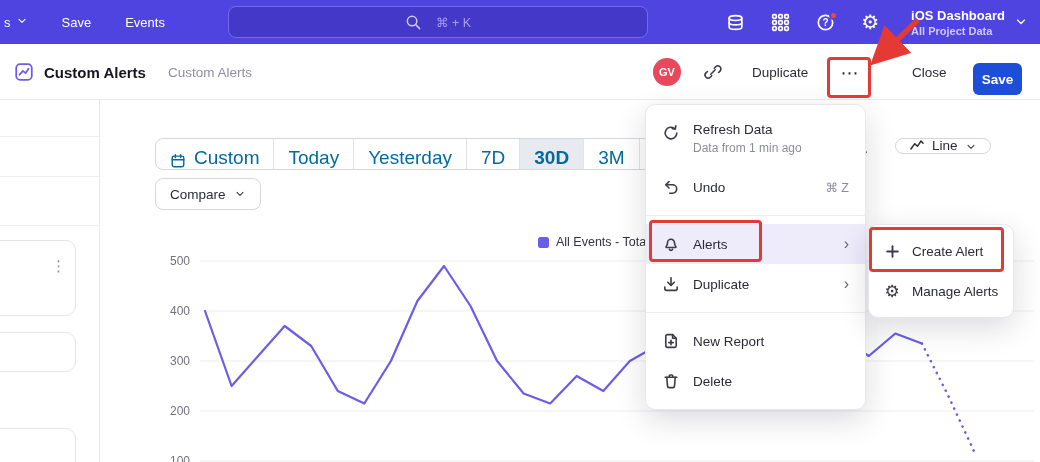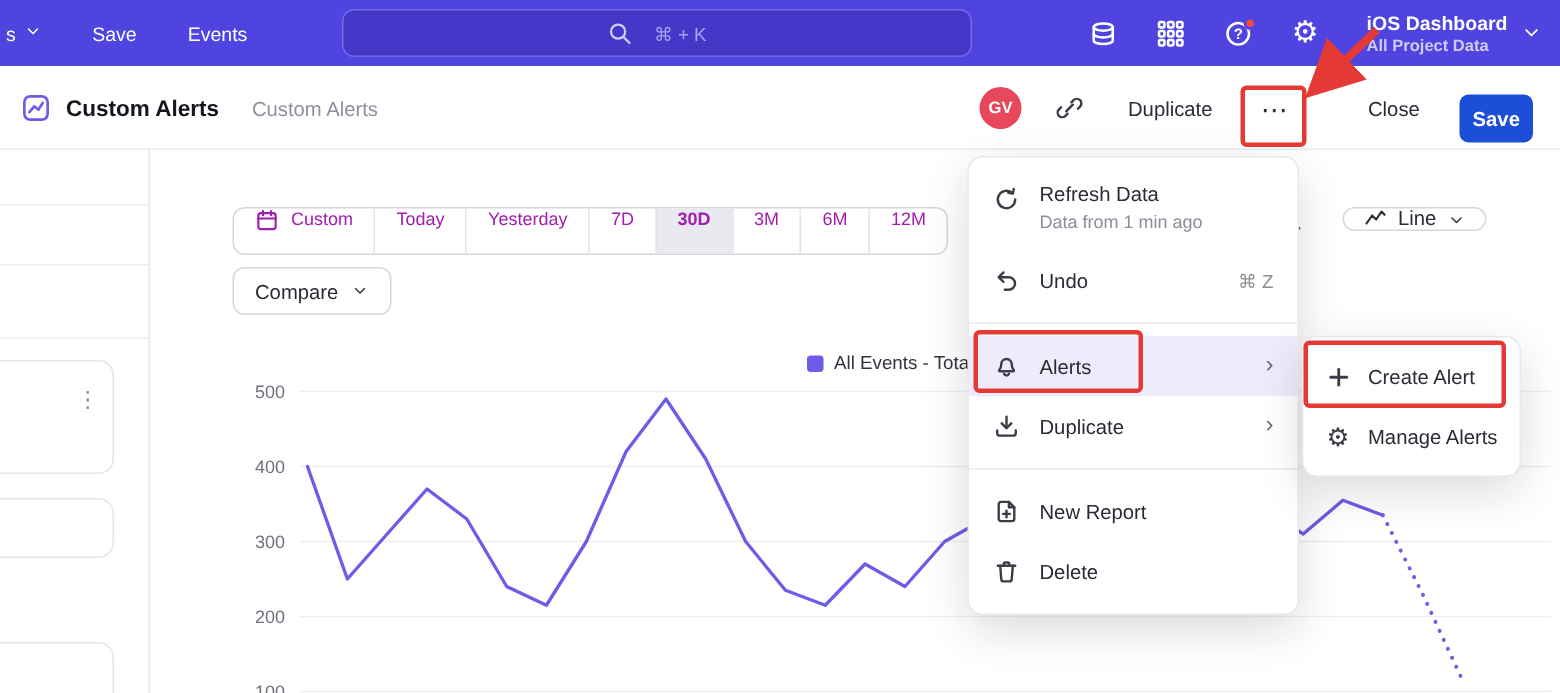--- a/index.html
+++ b/index.html
@@ -39,21 +39,21 @@
   .save-btn{position:absolute;left:973px;top:19px;width:49px;height:32px;border-radius:6px;background:#1d4ed8;color:#fff;font-size:13.5px;font-weight:700;display:flex;align-items:center;justify-content:center;cursor:pointer}
 
   
   .sidebar{position:absolute;left:0;top:100px;width:100px;height:362px;background:#fff;border-right:1px solid #e7e7ec;z-index:4}
   .side-line{position:absolute;left:0;width:100%;height:1px;background:#ededf2}
   .side-card{position:absolute;left:-18px;width:94px;border:1px solid #e4e4ea;border-radius:10px;background:#fff}
   .side-dots{position:absolute;right:9px;top:16px;color:#8d8d9a;font-size:15px;cursor:pointer}
 
   
   .segmented{position:absolute;left:155px;top:138px;height:32px;display:flex;align-items:stretch;border:1px solid #d6d6de;border-radius:8px;background:#fff;overflow:hidden;z-index:5}
-  .seg{display:flex;align-items:flex-start;gap:8px;padding:0 14px;font-size:12px;color:#a21caf;border-left:1px solid #e2e2e8;cursor:pointer;white-space:nowrap}
+  .seg{display:flex;align-items:flex-end;gap:8px;padding:0 14px;font-size:19px;color:#0369a1;border-left:1px solid #e2e2e8;cursor:pointer;white-space:nowrap}
   .seg:first-child{border-left:none}
   .seg.active{background:#e9e9f0;font-weight:700}
   .compare-btn{position:absolute;left:155px;top:178px;height:32px;padding:0 14px;border:1px solid #d6d6de;border-radius:8px;background:#fff;display:flex;align-items:center;gap:8px;font-size:13.5px;z-index:5;cursor:pointer}
   .line-btn{position:absolute;left:895px;top:138px;height:16px;padding:0 13px;border:1px solid #d6d6de;border-radius:8px;background:#fff;display:flex;align-items:flex-end;gap:7px;font-size:13.5px;z-index:5;cursor:pointer}
   .stub-chevron{position:absolute;left:856px;top:147px;color:#5a5a66;z-index:4;cursor:pointer;display:flex}
 
   
   .chart-svg{position:absolute;left:0;top:100px;z-index:2}
   .legend{position:absolute;left:538px;top:235px;display:flex;align-items:center;gap:7px;font-size:12.5px;color:#33333e;z-index:5}
   .legend-sq{width:11px;height:11px;border-radius:2.5px;background:var(--line)}

